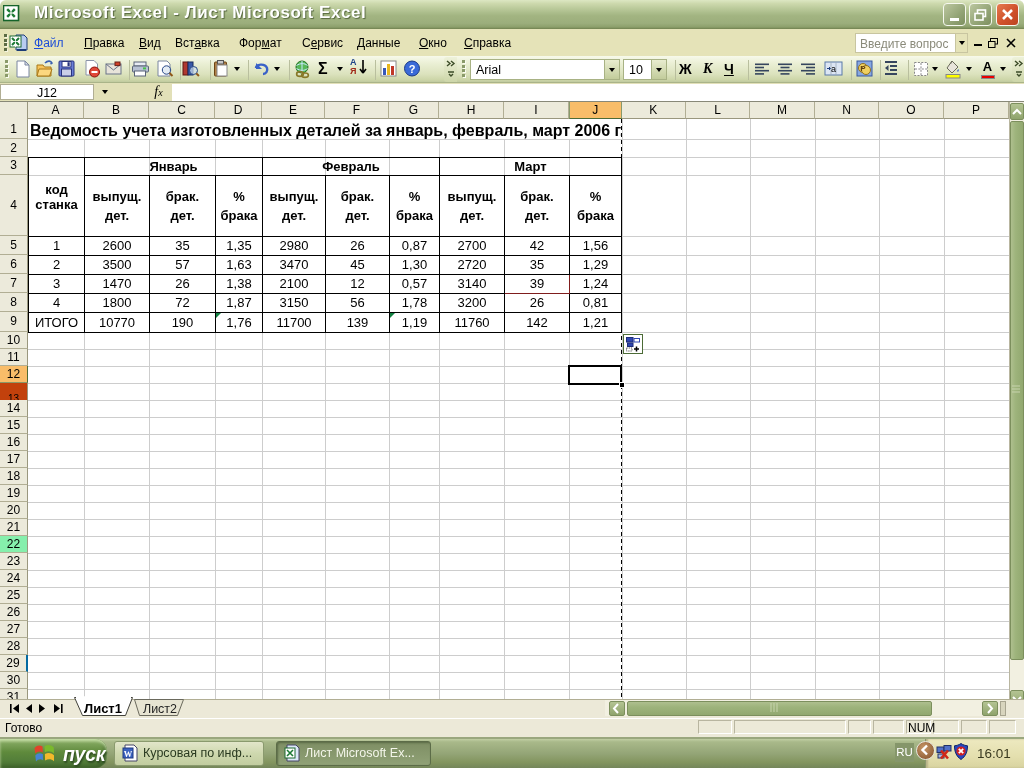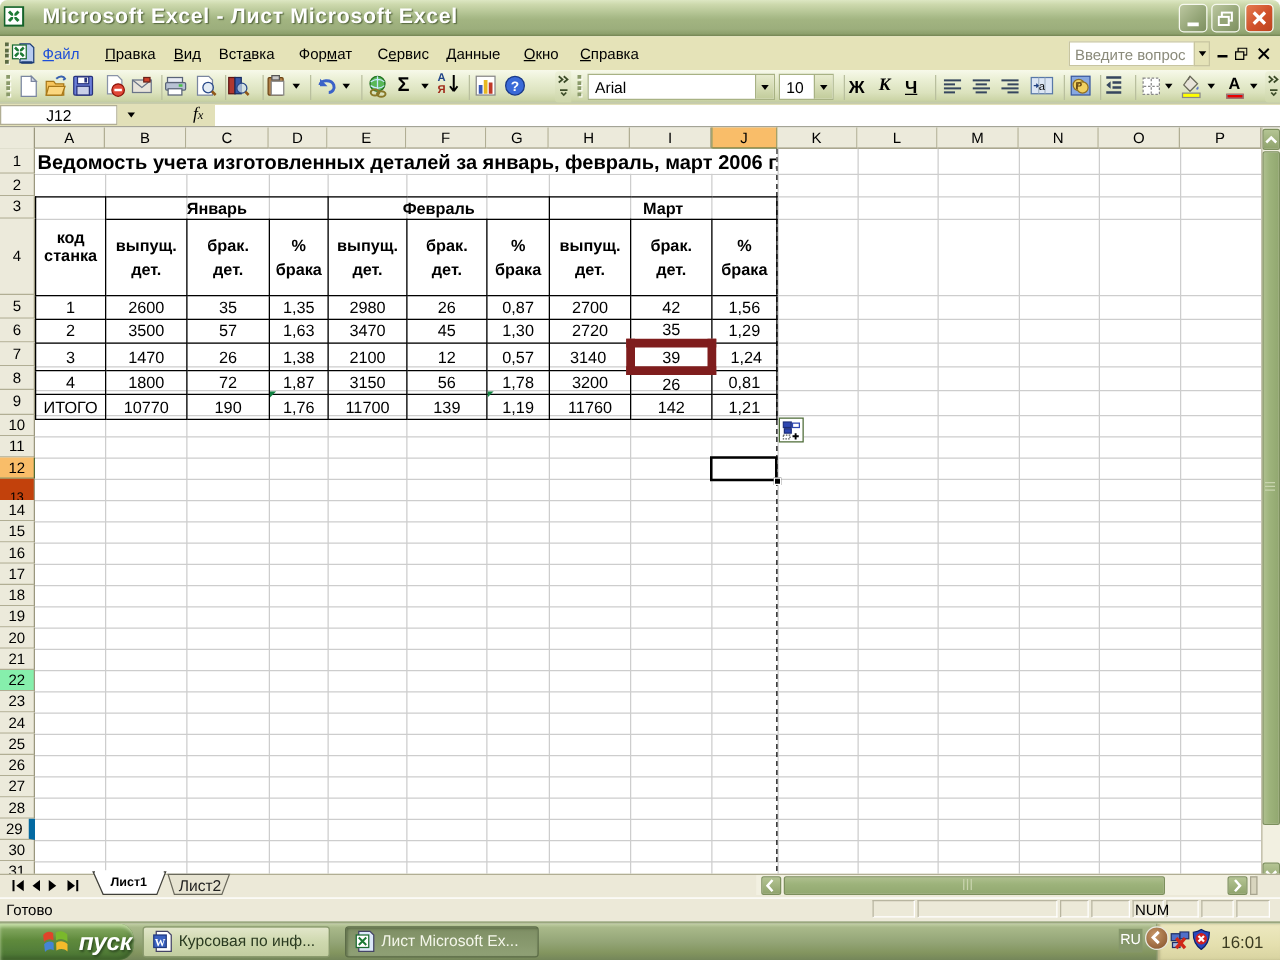--- a/index.html
+++ b/index.html
@@ -277,21 +277,21 @@
 <div class="a" style="left:0;top:485.2px;width:28px;height:17.0px;background:#eceadb;border-right:1px solid #9a977e;border-bottom:1px solid #b1ae94;font-size:12px;text-align:center;display:flex;align-items:center;justify-content:center;overflow:hidden">19</div>
 <div class="a" style="left:0;top:502.2px;width:28px;height:17.000000000000057px;background:#eceadb;border-right:1px solid #9a977e;border-bottom:1px solid #b1ae94;font-size:12px;text-align:center;display:flex;align-items:center;justify-content:center;overflow:hidden">20</div>
 <div class="a" style="left:0;top:519.2px;width:28px;height:17.0px;background:#eceadb;border-right:1px solid #9a977e;border-bottom:1px solid #b1ae94;font-size:12px;text-align:center;display:flex;align-items:center;justify-content:center;overflow:hidden">21</div>
 <div class="a" style="left:0;top:536.2px;width:28px;height:17.0px;background:#86efac;border-right:1px solid #9a977e;border-bottom:1px solid #b1ae94;font-size:12px;text-align:center;display:flex;align-items:center;justify-content:center;overflow:hidden">22</div>
 <div class="a" style="left:0;top:553.2px;width:28px;height:17.0px;background:#eceadb;border-right:1px solid #9a977e;border-bottom:1px solid #b1ae94;font-size:12px;text-align:center;display:flex;align-items:center;justify-content:center;overflow:hidden">23</div>
 <div class="a" style="left:0;top:570.2px;width:28px;height:17.0px;background:#eceadb;border-right:1px solid #9a977e;border-bottom:1px solid #b1ae94;font-size:12px;text-align:center;display:flex;align-items:center;justify-content:center;overflow:hidden">24</div>
 <div class="a" style="left:0;top:587.2px;width:28px;height:17.0px;background:#eceadb;border-right:1px solid #9a977e;border-bottom:1px solid #b1ae94;font-size:12px;text-align:center;display:flex;align-items:center;justify-content:center;overflow:hidden">25</div>
 <div class="a" style="left:0;top:604.2px;width:28px;height:17.0px;background:#eceadb;border-right:1px solid #9a977e;border-bottom:1px solid #b1ae94;font-size:12px;text-align:center;display:flex;align-items:center;justify-content:center;overflow:hidden">26</div>
 <div class="a" style="left:0;top:621.2px;width:28px;height:17.0px;background:#eceadb;border-right:1px solid #9a977e;border-bottom:1px solid #b1ae94;font-size:12px;text-align:center;display:flex;align-items:center;justify-content:center;overflow:hidden">27</div>
 <div class="a" style="left:0;top:638.2px;width:28px;height:17.0px;background:#eceadb;border-right:1px solid #9a977e;border-bottom:1px solid #b1ae94;font-size:12px;text-align:center;display:flex;align-items:center;justify-content:center;overflow:hidden">28</div>
-<div class="a" style="left:0;top:655.2px;width:28px;height:17.0px;background:#eceadb;border-right:5px solid #0369a1;border-bottom:1px solid #b1ae94;font-size:12px;text-align:left;display:flex;align-items:center;justify-content:center;overflow:hidden">29</div>
+<div class="a" style="left:0;top:655.2px;width:28px;height:17.0px;background:#eceadb;border-right:2px solid #0369a1;border-bottom:1px solid #b1ae94;font-size:12px;text-align:left;display:flex;align-items:center;justify-content:center;overflow:hidden">29</div>
 <div class="a" style="left:0;top:672.2px;width:28px;height:17.0px;background:#eceadb;border-right:1px solid #9a977e;border-bottom:1px solid #b1ae94;font-size:12px;text-align:center;display:flex;align-items:center;justify-content:center;overflow:hidden">30</div>
 <div class="a" style="left:0;top:689.2px;width:28px;height:17.0px;background:#eceadb;border-right:1px solid #9a977e;border-bottom:1px solid #b1ae94;font-size:12px;text-align:center;display:flex;align-items:center;justify-content:center;overflow:hidden">31</div>
 <div class="a gl" style="left:84px;top:119px;width:1px;height:580px"></div>
 <div class="a gl" style="left:149px;top:119px;width:1px;height:580px"></div>
 <div class="a gl" style="left:215px;top:119px;width:1px;height:580px"></div>
 <div class="a gl" style="left:262px;top:119px;width:1px;height:580px"></div>
 <div class="a gl" style="left:325px;top:119px;width:1px;height:580px"></div>
 <div class="a gl" style="left:389px;top:119px;width:1px;height:580px"></div>
 <div class="a gl" style="left:439px;top:119px;width:1px;height:580px"></div>
 <div class="a gl" style="left:504px;top:119px;width:1px;height:580px"></div>
@@ -392,21 +392,21 @@
       </tr>
 <tr style="height:19px">
         <td style="border:1px solid #000">3</td>
         <td style="border:1px solid #000">1470</td>
         <td style="border:1px solid #000">26</td>
         <td style="border:1px solid #000">1,38</td>
         <td style="border:1px solid #000">2100</td>
         <td style="border:1px solid #000">12</td>
         <td style="border:1px solid #000">0,57</td>
         <td style="border:1px solid #000">3140</td>
-        <td style="border:7px solid #7f1d1d">39</td>
+        <td style="border:1px solid #7f1d1d">39</td>
         <td style="border:1px solid #000">1,24</td>
       </tr>
 <tr style="height:19px">
         <td style="border:1px solid #000">4</td>
         <td style="border:1px solid #000">1800</td>
         <td style="border:1px solid #000">72</td>
         <td style="border:1px solid #000">1,87</td>
         <td style="border:1px solid #000">3150</td>
         <td style="border:1px solid #000">56</td>
         <td style="border:1px solid #000">1,78</td>
@@ -468,21 +468,21 @@
     <path d="M24 6.5 l6-4.5 v9 z" fill="#000"></path>
     <path d="M43 6.5 l-6-4.5 v9 z" fill="#000"></path>
     <path d="M58 6.5 l-6-4.5 v9 z" fill="#000"></path>
     <rect x="59" y="2" width="1.6" height="9" fill="#000"></rect>
   </svg>
 <svg class="a" style="left:68px;top:696px" width="130" height="21" viewBox="0 0 130 21">
     <path d="M66.5 3.5 L115.5 3.5 L109.5 19.5 L71.5 19.5 Z" fill="#e7e4d2" stroke="#6a695c" stroke-width="1"></path>
     <path d="M6.5 1.5 L64.5 1.5 L57.5 19.5 L14.5 19.5 Z" fill="#fff" stroke="#40403a" stroke-width="1"></path>
     <path d="M8 1.5 L63 1.5" stroke="#fff" stroke-width="2.5"></path>
   </svg>
-<div class="a" style="left:81px;top:701px;width:44px;font-size:10px;font-weight:bold;text-align:center">Лист1</div>
+<div class="a" style="left:81px;top:701px;width:44px;font-size:13px;font-weight:bold;text-align:center">Лист1</div>
 <div class="a" style="left:140px;top:701.5px;width:40px;font-size:12.5px;text-align:center;color:#222">Лист2</div>
 <div class="a" style="left:605px;top:700px;width:399px;height:16px;background:#f2f0e1"></div>
 <div class="a" style="left:609px;top:700.5px;width:16px;height:15px;border-radius:2px;background:linear-gradient(#b4c493,#8fa36c);border:1px solid #7c8f5d"></div>
 <svg class="a" style="left:609px;top:700.5px" width="15" height="15" viewBox="0 0 15 15">
     <path d="M9 3 l-4 4.5 4 4.5" stroke="#fff" stroke-width="2" fill="none"></path>
   </svg>
 <div class="a" style="left:627px;top:700.5px;width:305px;height:15px;border-radius:2px;background:linear-gradient(#aebf8e,#9db37b 40%,#92a870);border:1px solid #7c8f5d"></div>
 <svg class="a" style="left:770px;top:703px" width="10" height="10">
     <path d="M1 0 v9 M4 0 v9 M7 0 v9" stroke="#c8d4ae"></path>
   </svg>

